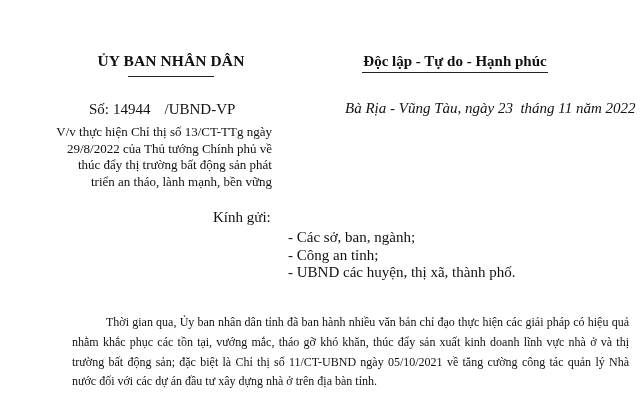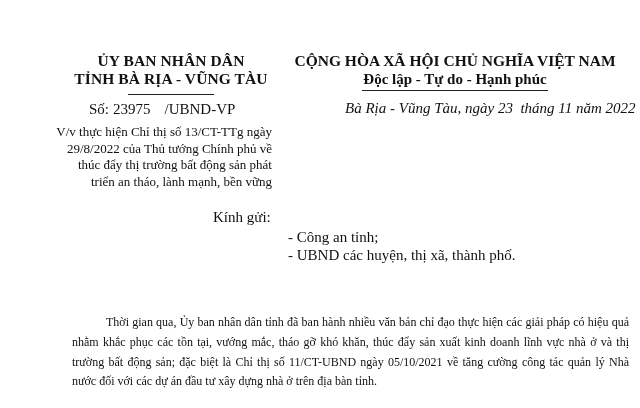--- a/index.html
+++ b/index.html
@@ -117,42 +117,41 @@
     text-align: justify;
     text-indent: 34px;
     margin: 16px;
   }
 </style>
 </head>
 <body>
 
 <div class="left-header">
   <div class="org-line">ỦY BAN NHÂN DÂN</div>
-  <div class="org-line">TỈNH BÀ RỊA - VŨNG TÀU</div>
   <div class="left-rule"></div>
 </div>
 
 <div class="doc-number">
-  <span>Số:</span><span class="num">23975</span><span class="suffix">/UBND-VP</span>
+  <span>Số:</span><span class="num">14944</span><span class="suffix">/UBND-VP</span>
 </div>
 
 <div class="subject">
   <div>V/v thực hiện Chỉ thị số 13/CT-TTg ngày</div>
   <div>29/8/2022 của Thủ tướng Chính phủ về</div>
   <div>thúc đẩy thị trường bất động sản phát</div>
   <div>triển an tháo, lành mạnh, bền vững</div>
 </div>
 
 <div class="right-header">
-  <div class="nation-line">CỘNG HÒA XÃ HỘI CHỦ NGHĨA VIỆT NAM</div>
   <div class="motto-line">Độc lập - Tự do - Hạnh phúc</div>
   <div class="right-rule"></div>
 </div>
 
 <div class="date-line" style="white-space: pre;">Bà Rịa - Vũng Tàu, ngày 23  tháng 11 năm 2022</div>
 
 <div class="greeting">Kính gửi:</div>
 <ul class="recipients">
+  <li>- Các sở, ban, ngành;</li>
   <li>- Công an tỉnh;</li>
   <li>- UBND các huyện, thị xã, thành phố.</li>
 </ul>
 
 <p class="body-text">Thời gian qua, Ủy ban nhân dân tỉnh đã ban hành nhiều văn bản chỉ đạo thực hiện các giải pháp có hiệu quả nhằm khắc phục các tồn tại, vướng mắc, tháo gỡ khó khăn, thúc đẩy sản xuất kinh doanh lĩnh vực nhà ở và thị trường bất động sản; đặc biệt là Chỉ thị số 11/CT-UBND ngày 05/10/2021 về tăng cường công tác quản lý Nhà nước đối với các dự án đầu tư xây dựng nhà ở trên địa bàn tỉnh.</p>
 
 </body></html>

